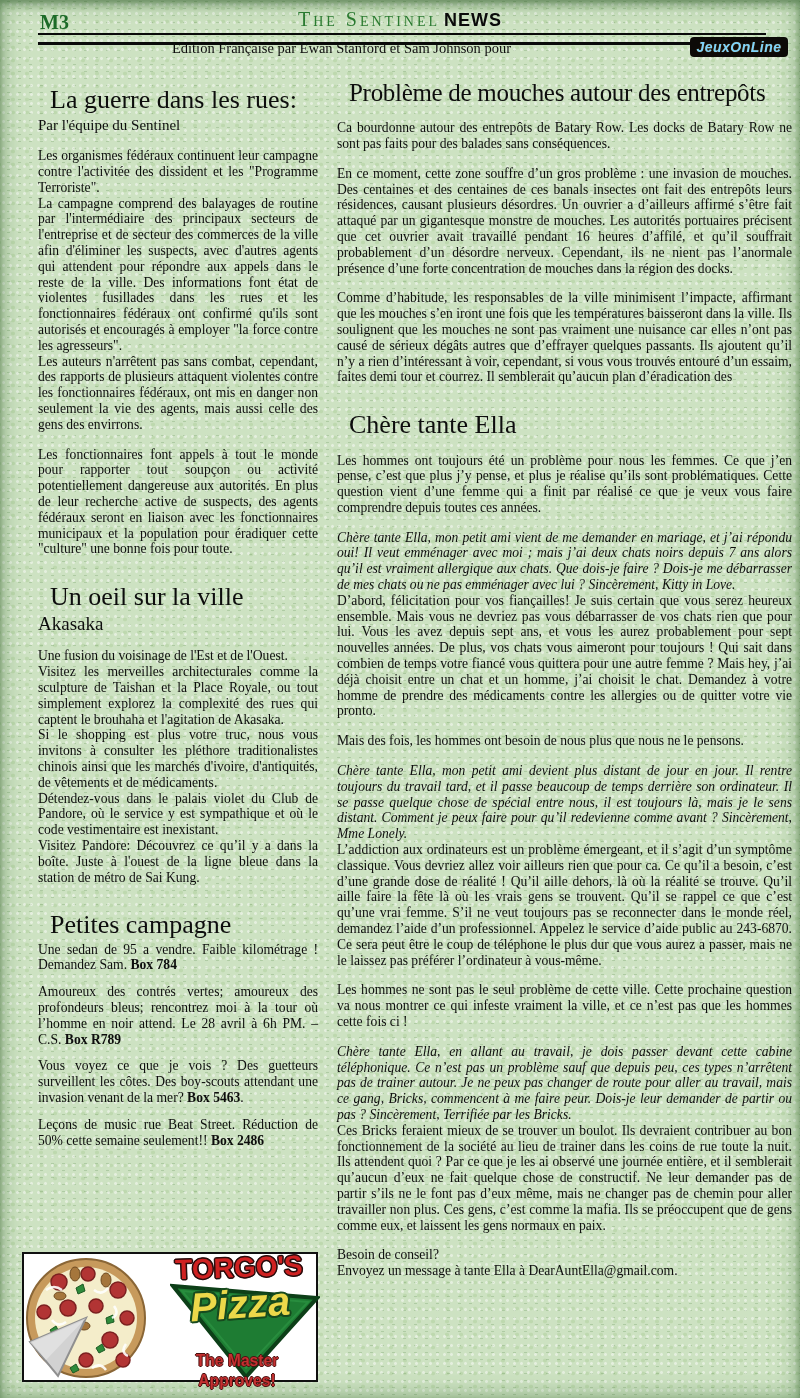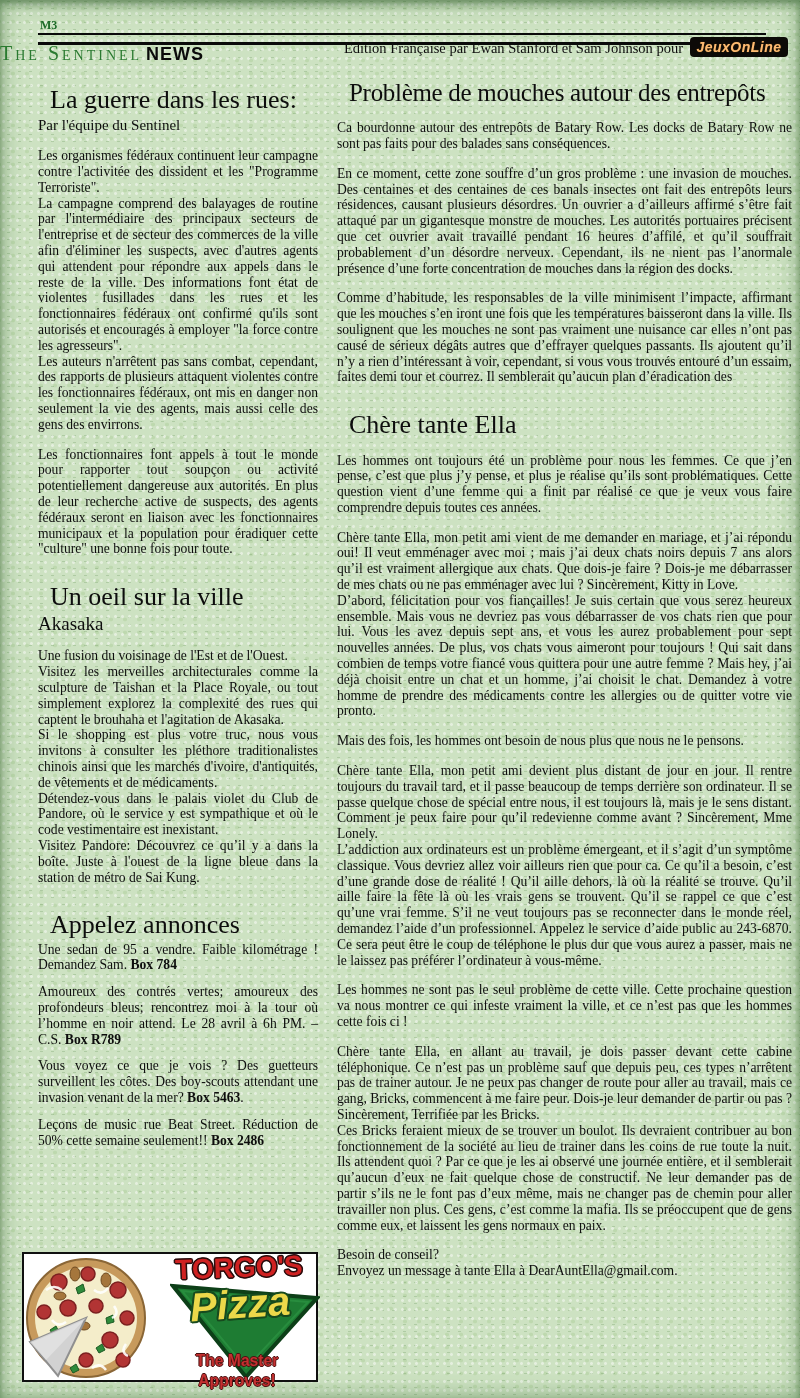--- a/index.html
+++ b/index.html
@@ -10,42 +10,42 @@
       radial-gradient(rgba(255,255,255,.45) 1px, transparent 1.6px),
       radial-gradient(rgba(104,150,92,.30) 1px, transparent 1.6px),
       radial-gradient(rgba(170,205,150,.45) 1.6px, transparent 2.4px);
     background-size:7px 9px, 11px 7px, 14px 13px;
     background-position:0 0, 3px 5px, 6px 2px;
     box-shadow:inset 0 0 22px rgba(55,105,50,.55), inset 0 4px 6px rgba(40,80,35,.45);
     font-family:"Liberation Serif", serif;color:#0d0d0d;
   }
   
   .hdr{position:absolute;left:0;top:0;width:100%;}
-  .pageno{position:absolute;left:40px;top:18px;font-size:12px;color:#1d6b28;font-weight:bold;}
-  .masthead{position:absolute;left:0;right:0;top:8px;text-align:left;margin-top:34px;}
+  .pageno{position:absolute;left:40px;top:11px;font-size:20px;color:#1d6b28;font-weight:bold;}
+  .masthead{position:absolute;left:0;right:0;top:8px;text-align:center;}
   .mh-serif{font-variant:small-caps;letter-spacing:3px;color:#2a7a30;font-size:20px;}
   .mh-news{font-family:"Liberation Sans",sans-serif;font-weight:bold;font-size:18px;color:#0a0a0a;letter-spacing:1px;}
   .rule{position:absolute;left:38px;top:33px;width:728px;height:7px;
         border-top:2px solid #0a0a0a;border-bottom:3px solid #0a0a0a;}
-  .edition{position:absolute;left:0;top:40px;width:683px;text-align:right;font-size:14.5px;}
+  .edition{position:absolute;left:0;top:40px;width:683px;text-align:center;font-size:14.5px;}
   .jol{position:absolute;left:690px;top:37px;width:98px;height:20px;background:#0d0a08;
-       border-radius:4px;color:#fdba74;font-family:"Liberation Sans",sans-serif;
+       border-radius:4px;color:#7dd3fc;font-family:"Liberation Sans",sans-serif;
        font-weight:bold;font-style:italic;font-size:14px;line-height:20px;text-align:center;
        letter-spacing:.5px;text-shadow:0 0 1px #8a5a10;}
   
   .colL{position:absolute;left:38px;top:86px;width:280px;}
   .colR{position:absolute;left:337px;top:80px;width:455px;}
   h1{font-size:26px;font-weight:normal;margin:0 0 3px 12px;line-height:1.05;}
   h1.tight{font-size:25px;letter-spacing:-.3px;}
   h2{font-size:19px;font-weight:normal;margin:0 0 2px 0;line-height:1.1;}
   h3{font-size:15px;font-weight:normal;margin:0;line-height:1.2;}
   p{margin:0;text-align:justify;font-size:13.6px;line-height:15.8px;}
   .gap{margin-top:14px;}
   .sect{margin-top:26px;}
-  .letter{}
+  .letter{font-style:italic;}
   .ads p{margin-bottom:11px;}
   .ads b{font-weight:bold;}
   
   .pizzaAd{position:absolute;left:22px;top:1252px;width:296px;height:130px;background:#fff;
            border:2px solid #101010;box-sizing:border-box;}
   .pizzaAd svg.pz{position:absolute;left:2px;top:2px;}
   .tri{position:absolute;left:146px;top:24px;}
   .torgosT{position:absolute;left:136px;top:-2px;width:158px;text-align:center;
            font-family:"Liberation Sans",sans-serif;font-weight:bold;font-size:28px;
            color:#cf2121;transform:rotate(-2deg);letter-spacing:0px;
@@ -92,21 +92,21 @@
       <h1>Un oeil sur la ville</h1>
       <h2>Akasaka</h2>
       <p class="gap">Une fusion du voisinage de l'Est et de l'Ouest.</p>
       <p>Visitez les merveilles architecturales comme la sculpture de Taishan et la Place Royale, ou tout simplement explorez la complexité des rues qui captent le brouhaha et l'agitation de Akasaka.</p>
       <p>Si le shopping est plus votre truc, nous vous invitons à consulter les pléthore traditionalistes chinois ainsi que les marchés d'ivoire, d'antiquités, de vêtements et de médicaments.</p>
       <p>Détendez-vous dans le palais violet du Club de Pandore, où le service y est sympathique et où le code vestimentaire est inexistant.</p>
       <p>Visitez Pandore: Découvrez ce qu’il y a dans la boîte. Juste à l'ouest de la ligne bleue dans la station de métro de Sai Kung.</p>
     </section>
 
     <section class="sect ads">
-      <h1>Appelez annonces</h1>
+      <h1>Petites campagne</h1>
       <p><span>Une sedan de 95 a vendre. Faible kilométrage ! Demandez Sam.</span> <b>Box 784</b><span></span></p>
       <p><span>Amoureux des contrés vertes; amoureux des profondeurs bleus; rencontrez moi à la tour où l’homme en noir attend. Le 28 avril à 6h PM. –C.S.</span> <b>Box R789</b><span></span></p>
       <p><span>Vous voyez ce que je vois ? Des guetteurs surveillent les côtes. Des boy-scouts attendant une invasion venant de la mer?</span> <b>Box 5463</b><span>.</span></p>
       <p><span>Leçons de music rue Beat Street. Réduction de 50% cette semaine seulement!!</span> <b>Box 2486</b><span></span></p>
     </section>
 
   </div>
 
   <div class="colR">
 

